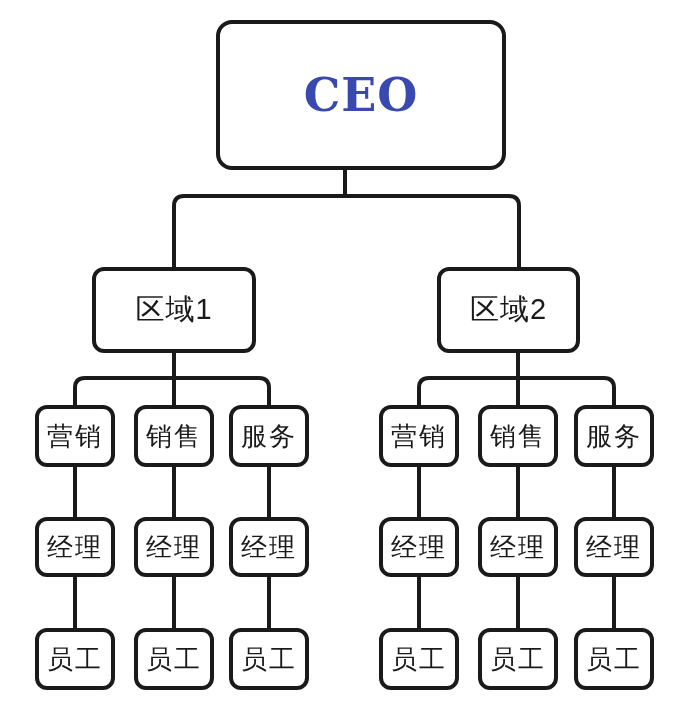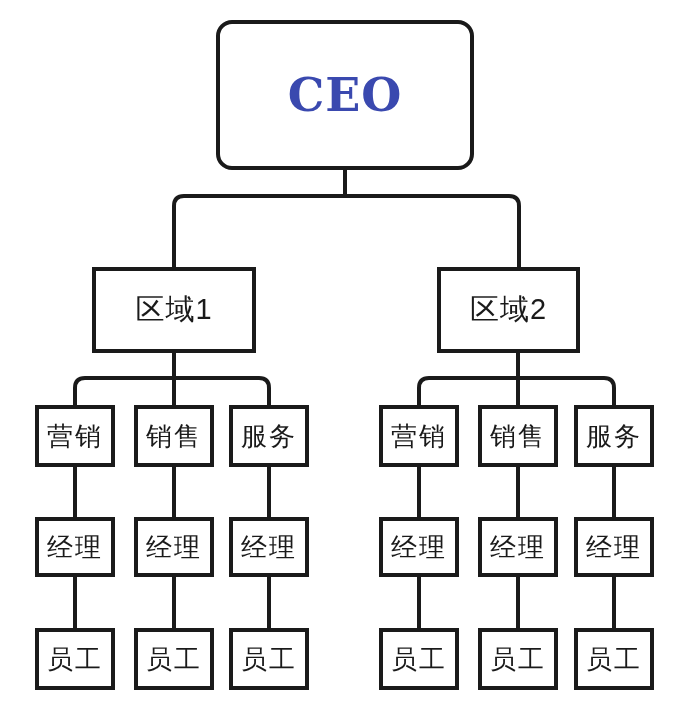--- a/index.html
+++ b/index.html
@@ -15,21 +15,21 @@
     background:var(--bg);
     font-family:"Liberation Sans",sans-serif;
     overflow:hidden;
   }
   #wires{position:absolute;left:0;top:0;}
   .node{
     position:absolute;
     box-sizing:border-box;
     background:var(--node-bg);
     border:4px solid var(--line);
-    border-radius:0;
+    border-radius:12px;
     display:flex;align-items:center;justify-content:center;
     color:var(--line);
     font-size:26px;
     letter-spacing:2px;
     white-space:nowrap;
   }
   .node.root{
     border-radius:16px;
     font-family:"DejaVu Serif","Liberation Serif",serif;
     font-weight:bold;
@@ -53,21 +53,21 @@
     <path d="M75 405 V388 Q75 378 85 378 H259 Q269 378 269 388 V405" stroke="#1a1a1a"></path>
 
     <path d="M518 349 V405" stroke="#1a1a1a"></path>
     <path d="M419 405 V388 Q419 378 429 378 H604 Q614 378 614 388 V405" stroke="#1a1a1a"></path>
 
     <path d="M75 465 V519 M174 465 V519 M269 465 V519 M419 465 V519 M518 465 V519 M614 465 V519" stroke="#1a1a1a"></path>
 
     <path d="M75 575 V630 M174 575 V630 M269 575 V630 M419 575 V630 M518 575 V630 M614 575 V630" stroke="#1a1a1a"></path>
   </svg>
 
-  <div class="node root" style="left:216px;top:20px;width:258px;height:150px;">
+  <div class="node root" style="left:216px;top:20px;width:290px;height:150px;">
     <span>CEO</span>
   </div>
 
   <div class="node region" style="left:92px;top:267px;width:164px;height:86px;">
     <span>区域1</span>
   </div>
   <div class="node region" style="left:437px;top:267px;width:143px;height:86px;">
     <span>区域2</span>
   </div>
 

